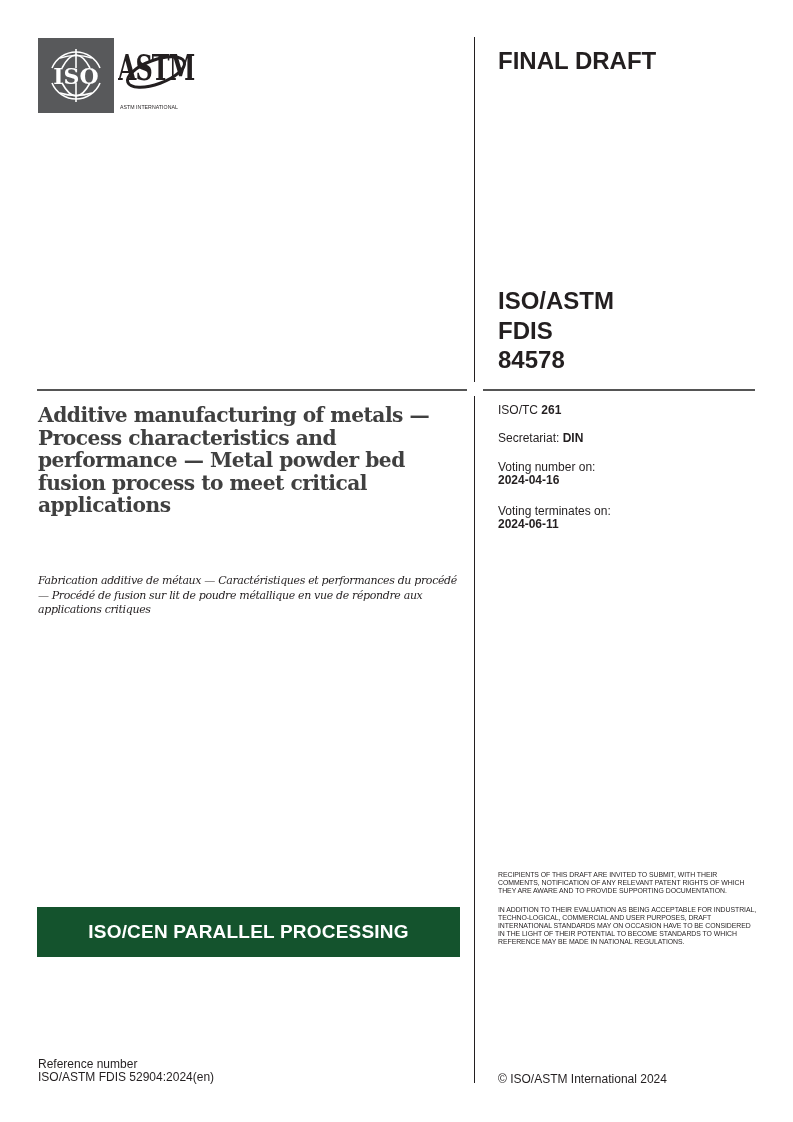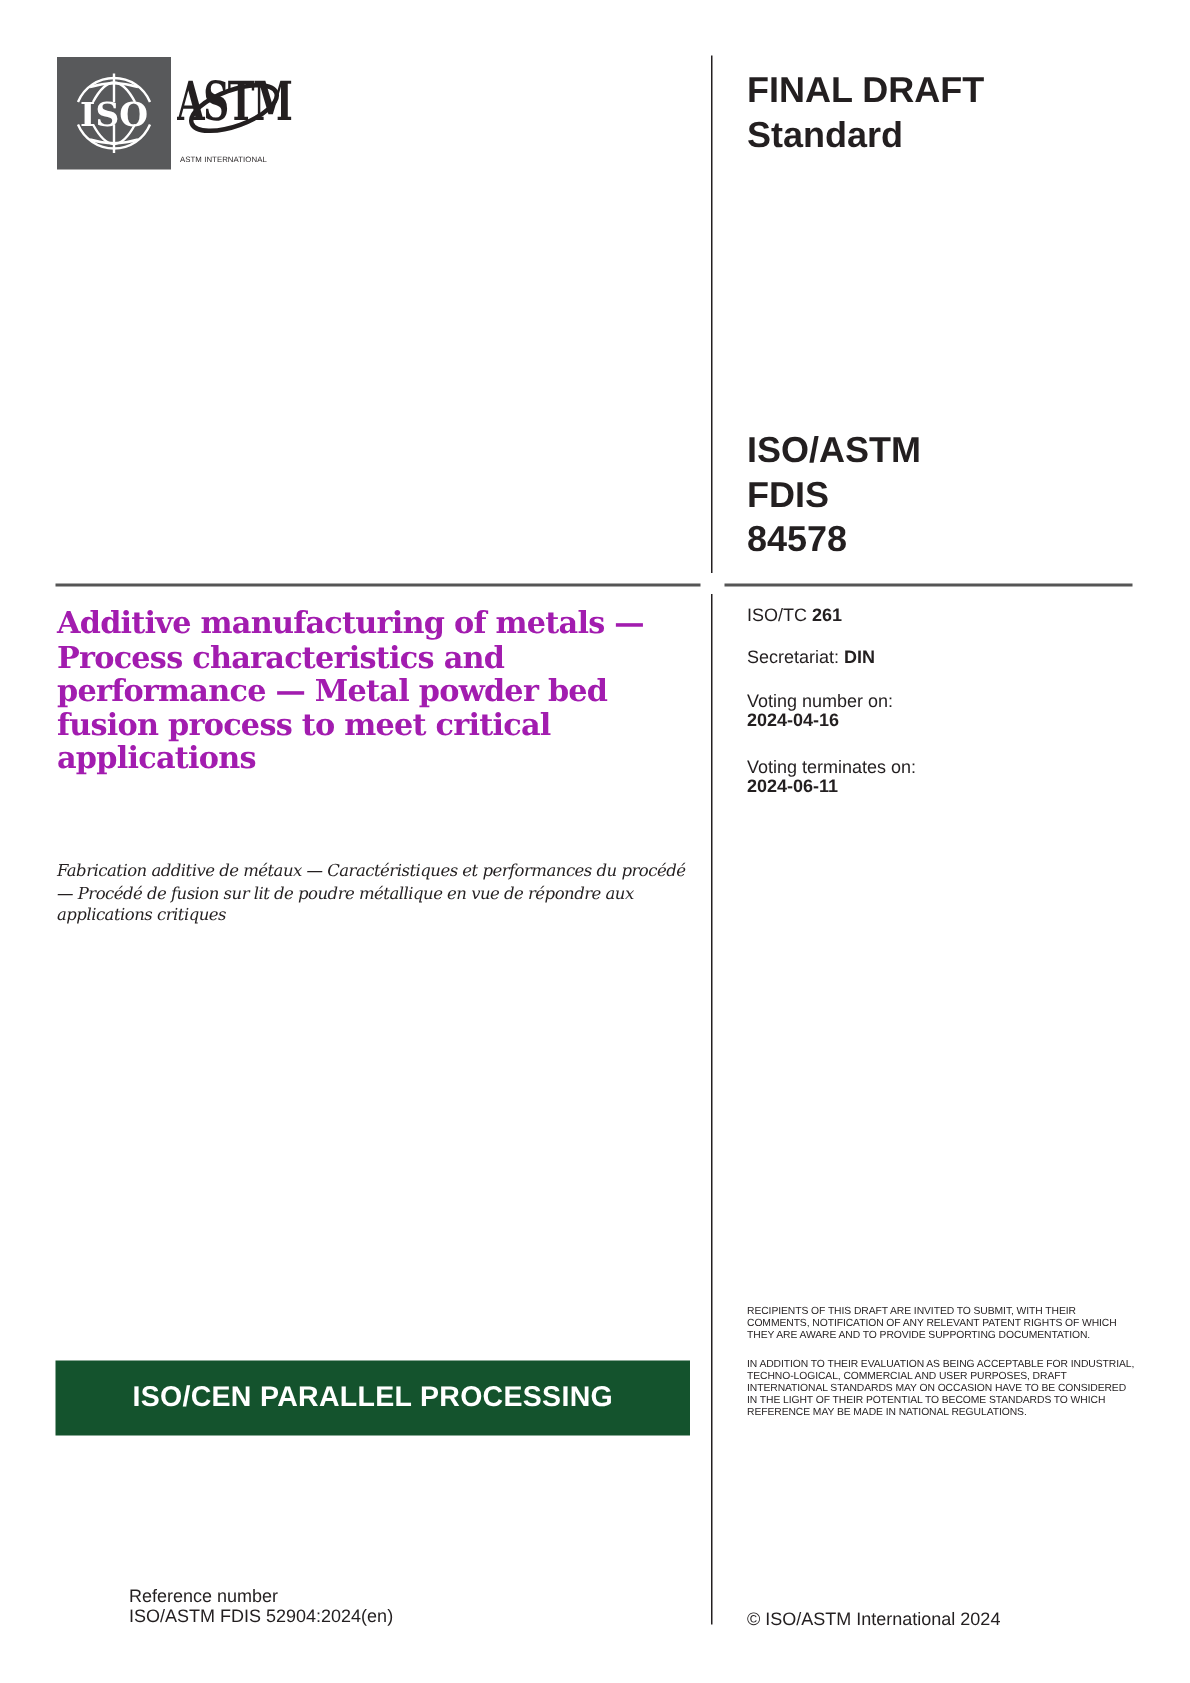--- a/index.html
+++ b/index.html
@@ -7,29 +7,29 @@
          font-family:"Liberation Sans", sans-serif; }
   .abs { position:absolute; }
   .logo-iso { left:38px; top:38px; width:76px; height:75px; background:#58595b; }
   .logo-astm { left:118px; top:38px; width:80px; height:78px; }
   .astm-caption { left:120px; top:104px; font-size:5.2px; color:#231f20; letter-spacing:0.05px; white-space:nowrap; }
   .vline { left:474px; width:1px; background:#231f20; }
   .hline { height:1.5px; background:#555; top:389px; }
   .doc-type { left:498px; top:46px; font-size:24px; font-weight:bold; line-height:29.5px; color:#231f20; }
   .doc-num { left:498px; top:286px; font-size:24px; font-weight:bold; line-height:29.5px; color:#231f20; }
   .title { left:38px; top:404px; width:420px; font-family:"DejaVu Serif", serif; font-weight:bold;
-           font-size:20.2px; line-height:22.6px; color:#a21caf; letter-spacing:-0.5px; }
+           font-size:20.2px; line-height:22.6px; color:#404040; letter-spacing:-0.5px; }
   .subtitle { left:38px; top:548px; width:420px; font-family:"DejaVu Serif", serif; font-style:italic;
               font-size:11px; line-height:14.5px; color:#231f20; letter-spacing:-0.35px;margin-top:26px; }
   .meta { left:498px; font-size:12px; line-height:13px; color:#231f20; }
   .meta b { font-weight:bold; }
   .notice { left:498px; width:260px; font-size:6.9px; line-height:8px; color:#231f20; letter-spacing:-0.05px; }
   .banner { left:37px; top:907px; width:423px; height:50px; background:#14532d; color:#fff;
             font-size:19px; font-weight:bold; display:flex; align-items:center; justify-content:center; letter-spacing:0.2px; }
-  .ref { left:38px; top:1058px; font-size:12px; line-height:13px; color:#231f20;margin-left:48px; }
+  .ref { left:38px; top:1058px; font-size:12px; line-height:13px; color:#231f20; }
   .copy { left:498px; top:1072px; font-size:12px; color:#231f20; }
 </style>
 </head>
 <body>
 
 <div class="abs logo-iso">
   <svg width="76" height="75" viewBox="0 0 76 75">
     <g fill="none" stroke="#fff" stroke-width="1.6">
       <path d="M14 30 A26 26 0 0 1 62 30"></path>
       <path d="M14 45 A26 26 0 0 0 62 45"></path>
@@ -51,21 +51,20 @@
 </div>
 <div class="abs astm-caption">ASTM INTERNATIONAL</div>
 
 <div class="abs vline" style="top:37px;height:345px;"></div>
 <div class="abs vline" style="top:396px;height:687px;"></div>
 <div class="abs hline" style="left:37px;width:430px;"></div>
 <div class="abs hline" style="left:483px;width:272px;"></div>
 
 <div class="abs doc-type">
   <div>FINAL DRAFT</div>
-  <div>Standard</div>
 </div>
 <div class="abs doc-num">
   <div>ISO/ASTM</div>
   <div>FDIS</div>
   <div>84578</div>
 </div>
 
 <div class="abs title">Additive manufacturing of metals — Process characteristics and performance — Metal powder bed fusion process to meet critical applications</div>
 <div class="abs subtitle">Fabrication additive de métaux — Caractéristiques et performances du procédé — Procédé de fusion sur lit de poudre métallique en vue de répondre aux applications critiques</div>
 

